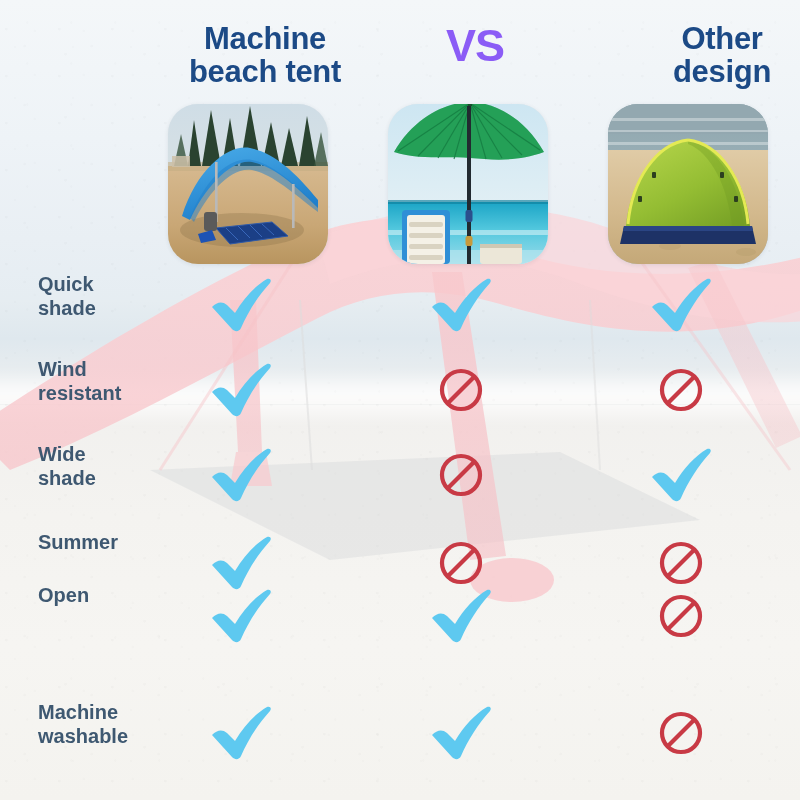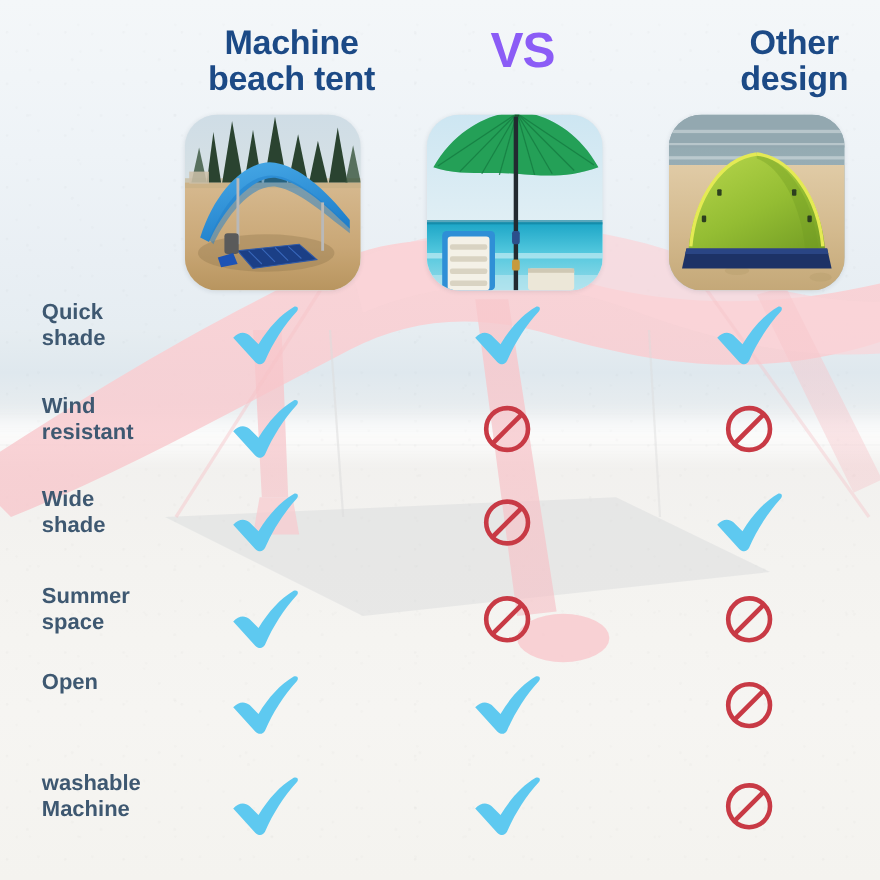--- a/index.html
+++ b/index.html
@@ -406,43 +406,42 @@
           <svg class="mark-check" viewBox="0 0 62 54" style="margin-top: 6px; margin-left: 10px;">
        <path d="M2 29 C7 24 12 23 17 27 L25 35 C34 20 45 8 57 1
                 C60 0 62 2 60 5 C48 18 38 34 31 50
                 C29 54 25 54 22 51 Z" fill="#5ec9f0"></path>
      </svg>
         </div>
       </div>
       <div class="row" style="top: 530px;">
         <div class="rowlabel">
           <div>Summer</div>
-          <div>space</div>
-        </div>
-        <div class="cell cell-a">
-          <svg class="mark-check" viewBox="0 0 62 54" style="margin-top: 6px; margin-left: 10px;">
-       <path d="M2 29 C7 24 12 23 17 27 L25 35 C34 20 45 8 57 1
-                C60 0 62 2 60 5 C48 18 38 34 31 50
-                C29 54 25 54 22 51 Z" fill="#5ec9f0"></path>
-     </svg>
-        </div>
-        <div class="cell cell-b">
-          <svg class="mark-no" viewBox="0 0 46 46" style="margin-top: 10px; margin-left: 18px;">
-       <circle cx="23" cy="23" r="19" fill="none" stroke="#c83a45" stroke-width="4.2"></circle>
-       <line x1="10.5" y1="35.5" x2="35.5" y2="10.5" stroke="#c83a45" stroke-width="4.2" stroke-linecap="butt"></line>
-     </svg>
-        </div>
-        <div class="cell cell-c">
-          <svg class="mark-no" viewBox="0 0 46 46" style="margin-top: 10px; margin-left: 18px;">
-       <circle cx="23" cy="23" r="19" fill="none" stroke="#c83a45" stroke-width="4.2"></circle>
-       <line x1="10.5" y1="35.5" x2="35.5" y2="10.5" stroke="#c83a45" stroke-width="4.2" stroke-linecap="butt"></line>
-     </svg>
-        </div>
-      </div>
-      <div class="row" style="top: 608px;">
+        </div>
+        <div class="cell cell-a">
+          <svg class="mark-check" viewBox="0 0 62 54" style="margin-top: 6px; margin-left: 10px;">
+       <path d="M2 29 C7 24 12 23 17 27 L25 35 C34 20 45 8 57 1
+                C60 0 62 2 60 5 C48 18 38 34 31 50
+                C29 54 25 54 22 51 Z" fill="#5ec9f0"></path>
+     </svg>
+        </div>
+        <div class="cell cell-b">
+          <svg class="mark-no" viewBox="0 0 46 46" style="margin-top: 10px; margin-left: 18px;">
+       <circle cx="23" cy="23" r="19" fill="none" stroke="#c83a45" stroke-width="4.2"></circle>
+       <line x1="10.5" y1="35.5" x2="35.5" y2="10.5" stroke="#c83a45" stroke-width="4.2" stroke-linecap="butt"></line>
+     </svg>
+        </div>
+        <div class="cell cell-c">
+          <svg class="mark-no" viewBox="0 0 46 46" style="margin-top: 10px; margin-left: 18px;">
+       <circle cx="23" cy="23" r="19" fill="none" stroke="#c83a45" stroke-width="4.2"></circle>
+       <line x1="10.5" y1="35.5" x2="35.5" y2="10.5" stroke="#c83a45" stroke-width="4.2" stroke-linecap="butt"></line>
+     </svg>
+        </div>
+      </div>
+      <div class="row" style="top: 583px;">
         <div class="rowlabel">
           <div>Open</div>
         </div>
         <div class="cell cell-a">
           <svg class="mark-check" viewBox="0 0 62 54" style="margin-top: 6px; margin-left: 10px;">
        <path d="M2 29 C7 24 12 23 17 27 L25 35 C34 20 45 8 57 1
                 C60 0 62 2 60 5 C48 18 38 34 31 50
                 C29 54 25 54 22 51 Z" fill="#5ec9f0"></path>
      </svg>
         </div>
@@ -455,22 +454,22 @@
         </div>
         <div class="cell cell-c">
           <svg class="mark-no" viewBox="0 0 46 46" style="margin-top: 10px; margin-left: 18px;">
        <circle cx="23" cy="23" r="19" fill="none" stroke="#c83a45" stroke-width="4.2"></circle>
        <line x1="10.5" y1="35.5" x2="35.5" y2="10.5" stroke="#c83a45" stroke-width="4.2" stroke-linecap="butt"></line>
      </svg>
         </div>
       </div>
       <div class="row" style="top: 700px;">
         <div class="rowlabel">
+          <div>Machine</div>
           <div>washable</div>
-          <div>Machine</div>
         </div>
         <div class="cell cell-a">
           <svg class="mark-check" viewBox="0 0 62 54" style="margin-top: 6px; margin-left: 10px;">
        <path d="M2 29 C7 24 12 23 17 27 L25 35 C34 20 45 8 57 1
                 C60 0 62 2 60 5 C48 18 38 34 31 50
                 C29 54 25 54 22 51 Z" fill="#5ec9f0"></path>
      </svg>
         </div>
         <div class="cell cell-b">
           <svg class="mark-check" viewBox="0 0 62 54" style="margin-top: 6px; margin-left: 10px;">

